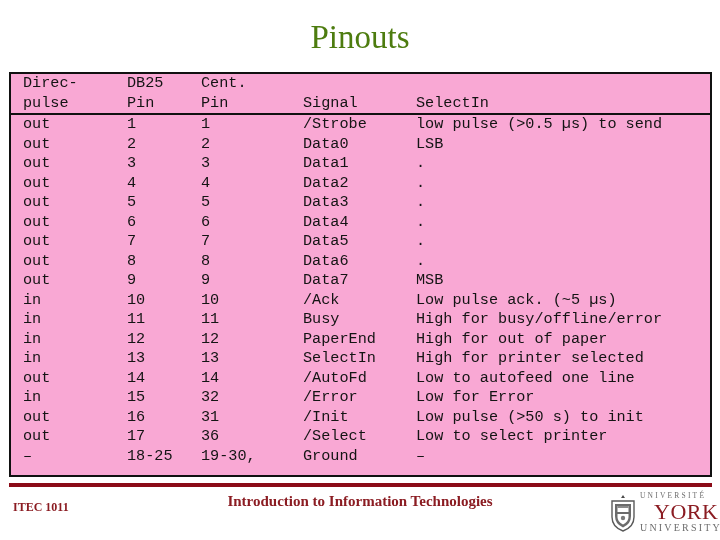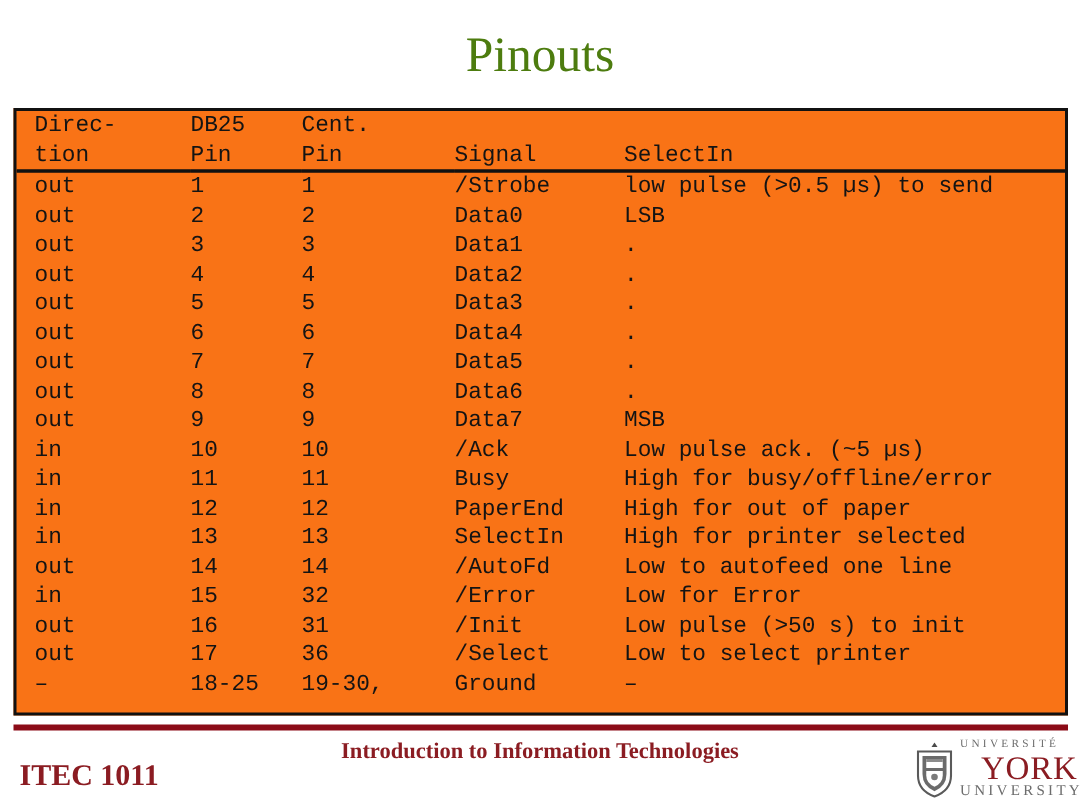--- a/index.html
+++ b/index.html
@@ -30,21 +30,21 @@
     line-height: 38px;
   }
 
   
   #pinout-panel {
     position: absolute;
     left: 9px;
     top: 72px;
     width: 703px;
     height: 405px;
-    background: #f97316;
+    background: #f9a8d4;
     border: 2px solid #111111;
     box-sizing: border-box;
     overflow: hidden;
   }
 
   #pinout-table {
     border-collapse: collapse;
     width: 100%;
     font-family: "Liberation Mono", "DejaVu Sans Mono", monospace;
     font-size: 15.2px;
@@ -95,24 +95,24 @@
   #footer {
     position: absolute;
     left: 0;
     top: 489px;
     width: 720px;
     height: 51px;
   }
   #footer-course {
     position: absolute;
     left: 13px;
-    top: 17px;
+    top: 11px;
     font-family: "Liberation Serif", serif;
     font-weight: bold;
-    font-size: 20px;
+    font-size: 12px;
     color: #8b1c22;
   }
   #footer-title {
     position: absolute;
     left: 0;
     top: 4px;
     width: 720px;
     text-align: center;
     font-family: "Liberation Serif", serif;
     font-weight: bold;
@@ -174,21 +174,21 @@
   <table id="pinout-table">
     <thead>
       <tr class="hdr-row-1">
         <td class="col-dir">Direc-</td>
         <td class="col-db25">DB25</td>
         <td class="col-cent">Cent.</td>
         <td class="col-sig"></td>
         <td class="col-func"></td>
       </tr>
       <tr class="hdr-row-2">
-        <td class="col-dir">tion</td>
+        <td class="col-dir">pulse</td>
         <td class="col-db25">Pin</td>
         <td class="col-cent">Pin</td>
         <td class="col-sig">Signal</td>
         <td class="col-func">SelectIn</td>
       </tr>
     </thead>
     <tbody id="pinout-body">
         <tr>
           <td class="col-dir">out</td>
           <td class="col-db25">1</td>

